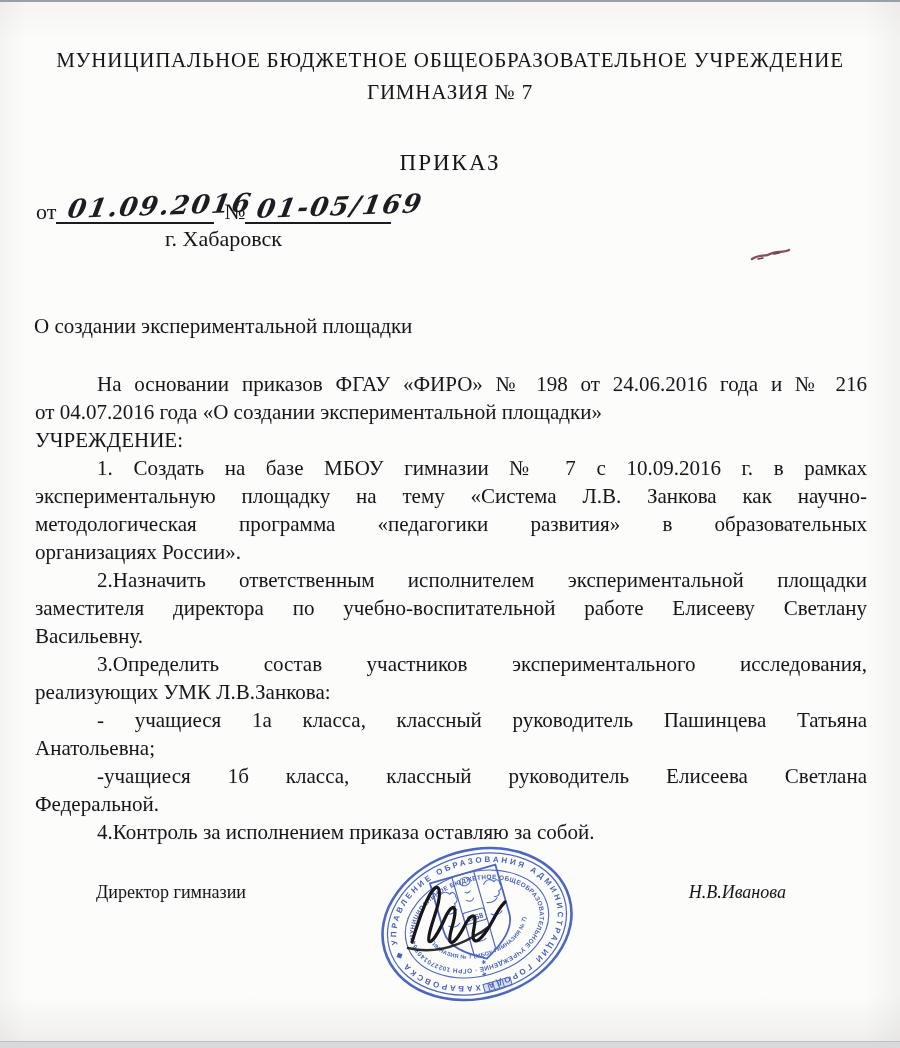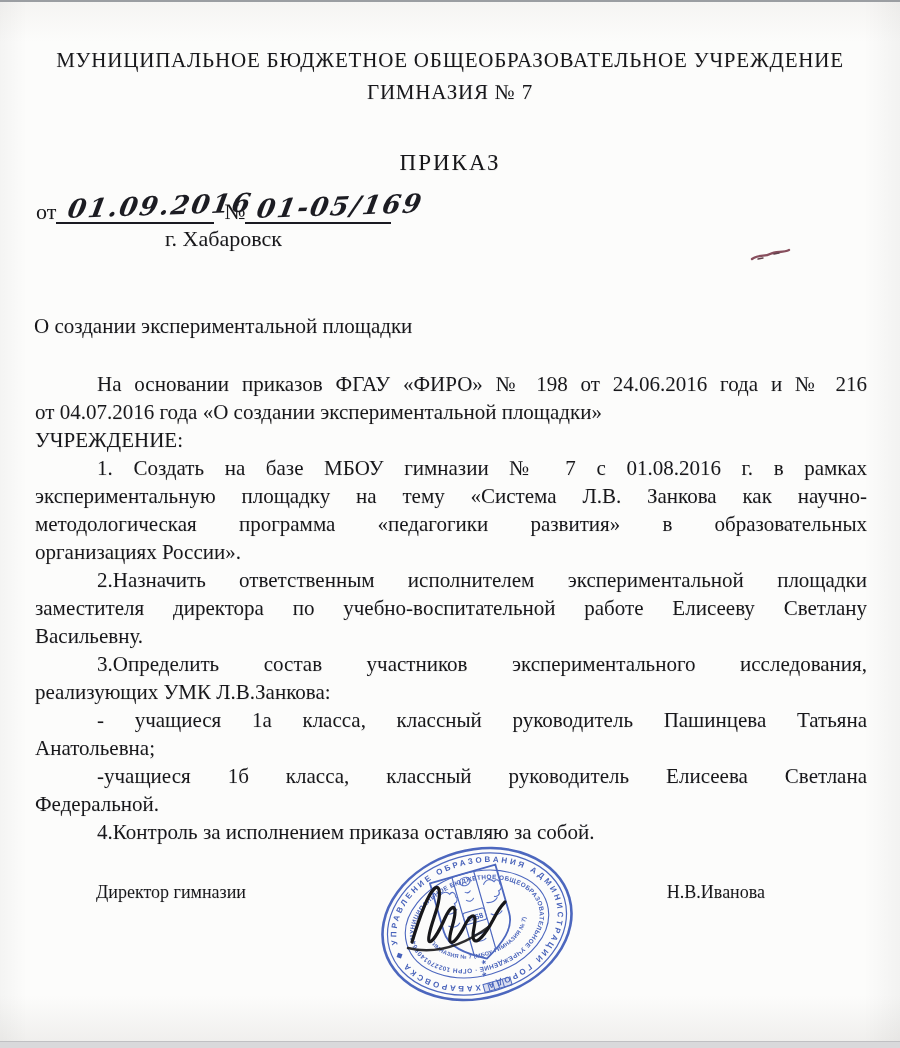--- a/index.html
+++ b/index.html
@@ -26,21 +26,21 @@
     font-size:26px;letter-spacing:2px;color:#1c1c22;
     transform:skewX(-12deg) rotate(-2deg);transform-origin:left bottom;
   }
   .city{ margin-left:165px;margin-top:2px;font-size:22px;line-height:26px; }
   .subject{ margin:60px 34px 0 34px;font-size:21px;line-height:28px; }
   .body{ margin:30px 33px 0 35px;font-size:21px;line-height:28px; }
   .bline{ text-align:left; }
   .bline.just{ text-align:justify;text-align-last:justify; }
   .bline.ind{ text-indent:62px; }
   .sig-row{ margin:32px 34px 0 96px;display:flex;font-size:18px;line-height:28px; }
-  .sig-name{ margin-left:auto;margin-right:101px; }
+  .sig-name{ margin-left:auto;margin-right:80px;font-style:italic; }
   .txt{ text-shadow:0.5px 0.5px 0 rgba(130,130,140,0.10); }
   .stamp{ position:absolute;left:374px;top:844px;width:206px;height:162px;mix-blend-mode:multiply;opacity:0.93; }
   .signature{ position:absolute;left:398px;top:874px;width:116px;height:84px; }
   .pen-mark{ position:absolute;left:748px;top:246px;width:46px;height:18px;opacity:0.8; }
 </style>
 </head>
 <body>
 
 <div class="page">
   <div class="scan-top"></div>
@@ -69,21 +69,21 @@
     <path d="M4,13 C 11,8 17,11 22,8 C 28,5 35,7 41,4" fill="none" stroke="#6b2336" stroke-width="2.4" stroke-linecap="round"></path>
     <path d="M10,13 L15,12 M26,8 L31,7" stroke="#3a1420" stroke-width="1.4" stroke-linecap="round"></path>
   </svg>
 
   <div class="subject txt">О создании  экспериментальной площадки</div>
 
   <div class="body txt" id="body-lines">
       <div class="bline ind just">На основании приказов ФГАУ «ФИРО» № 198 от 24.06.2016 года и № 216</div>
       <div class="bline">от 04.07.2016 года  «О создании экспериментальной площадки»</div>
       <div class="bline">УЧРЕЖДЕНИЕ:</div>
-      <div class="bline ind just">1. Создать на базе МБОУ гимназии № 7 с 01.08.2016 г. в рамках</div>
+      <div class="bline ind just">1. Создать на базе МБОУ гимназии № 7 с 10.09.2016 г. в рамках</div>
       <div class="bline just">экспериментальную площадку на  тему «Система Л.В. Занкова как научно-</div>
       <div class="bline just">методологическая программа «педагогики развития» в образовательных</div>
       <div class="bline">организациях России».</div>
       <div class="bline ind just">2.Назначить ответственным исполнителем экспериментальной площадки</div>
       <div class="bline just">заместителя директора по учебно-воспитательной работе Елисееву Светлану</div>
       <div class="bline">Васильевну.</div>
       <div class="bline ind just">3.Определить состав участников экспериментального исследования,</div>
       <div class="bline">реализующих УМК Л.В.Занкова:</div>
       <div class="bline ind just">- учащиеся 1а класса, классный руководитель Пашинцева Татьяна</div>
       <div class="bline">Анатольевна;</div>

